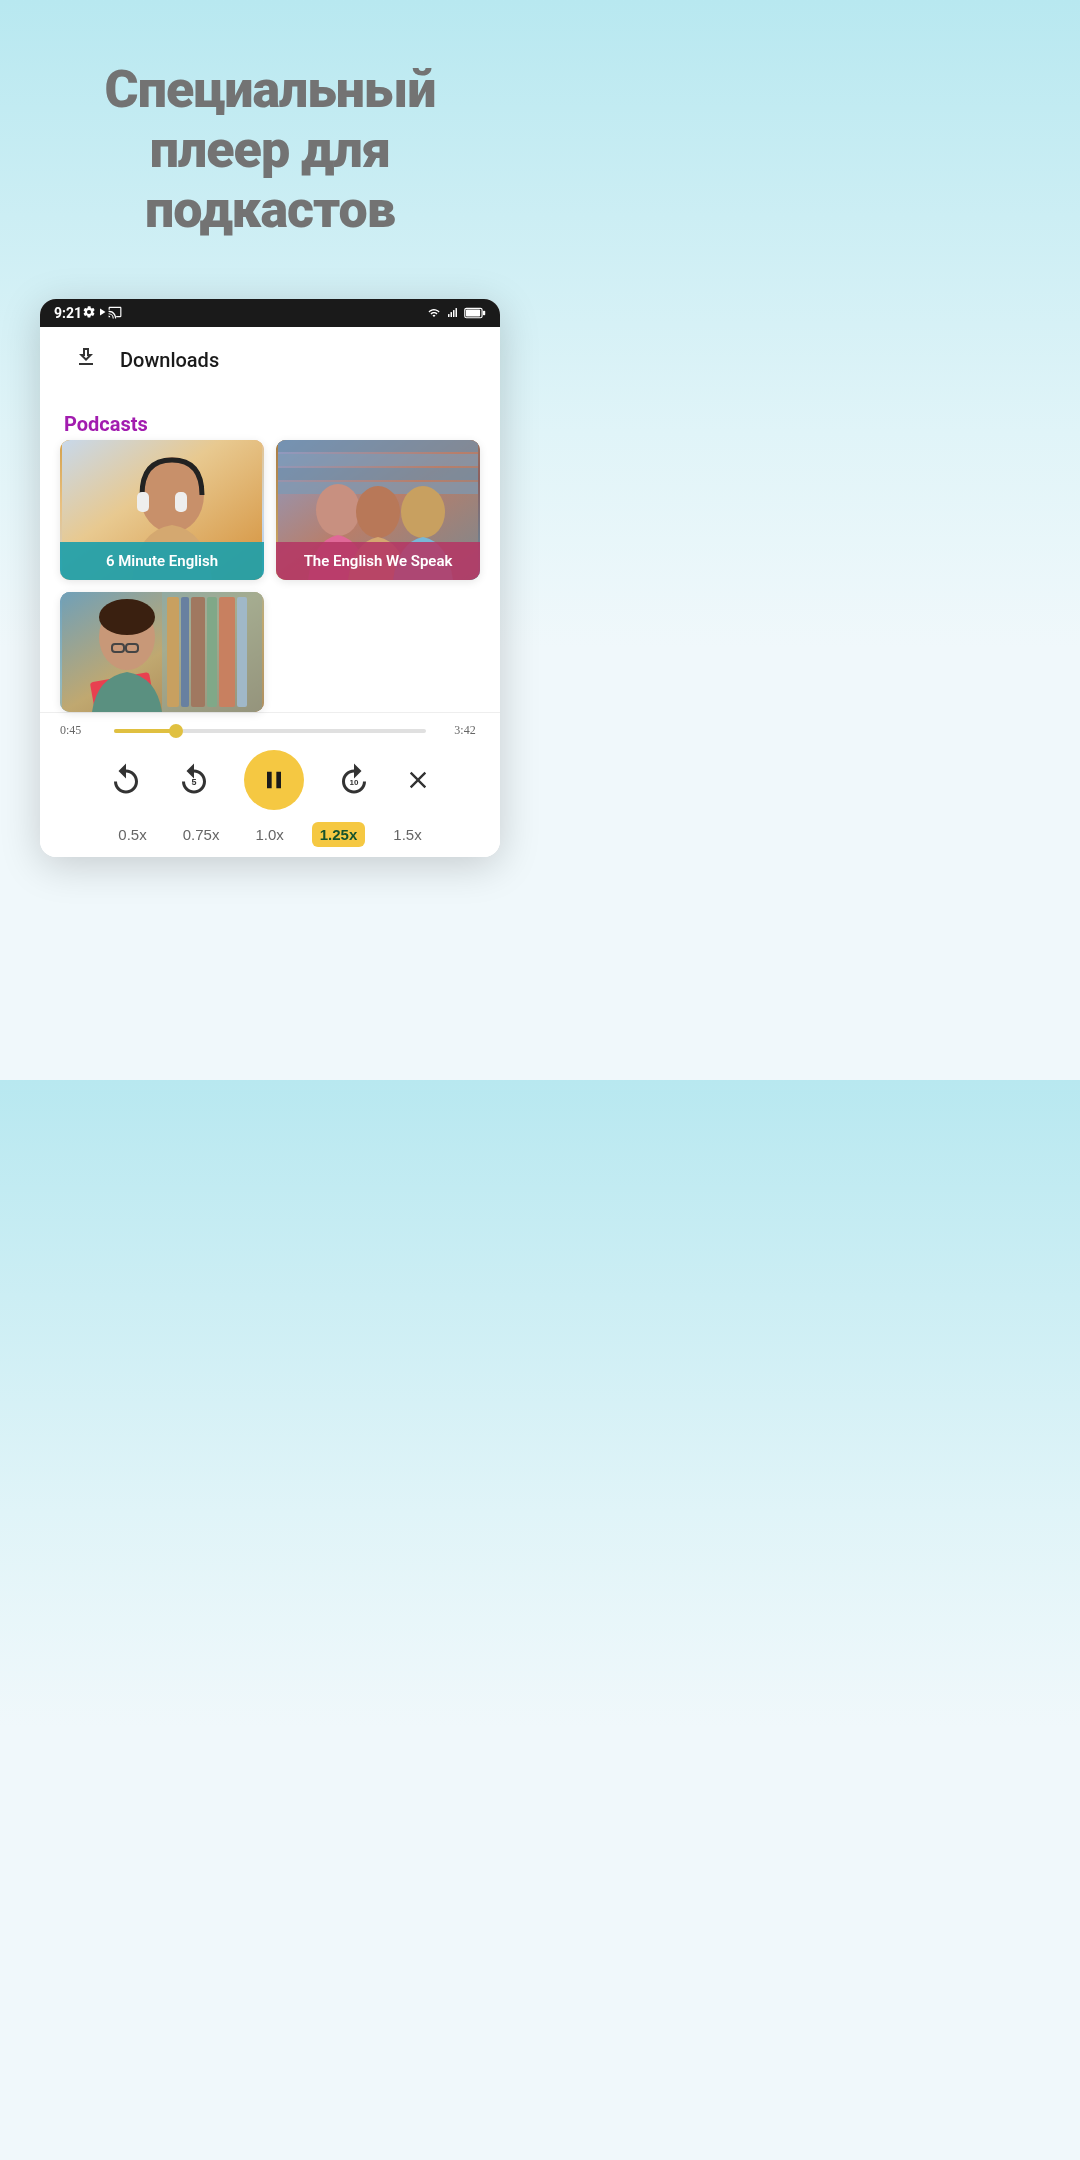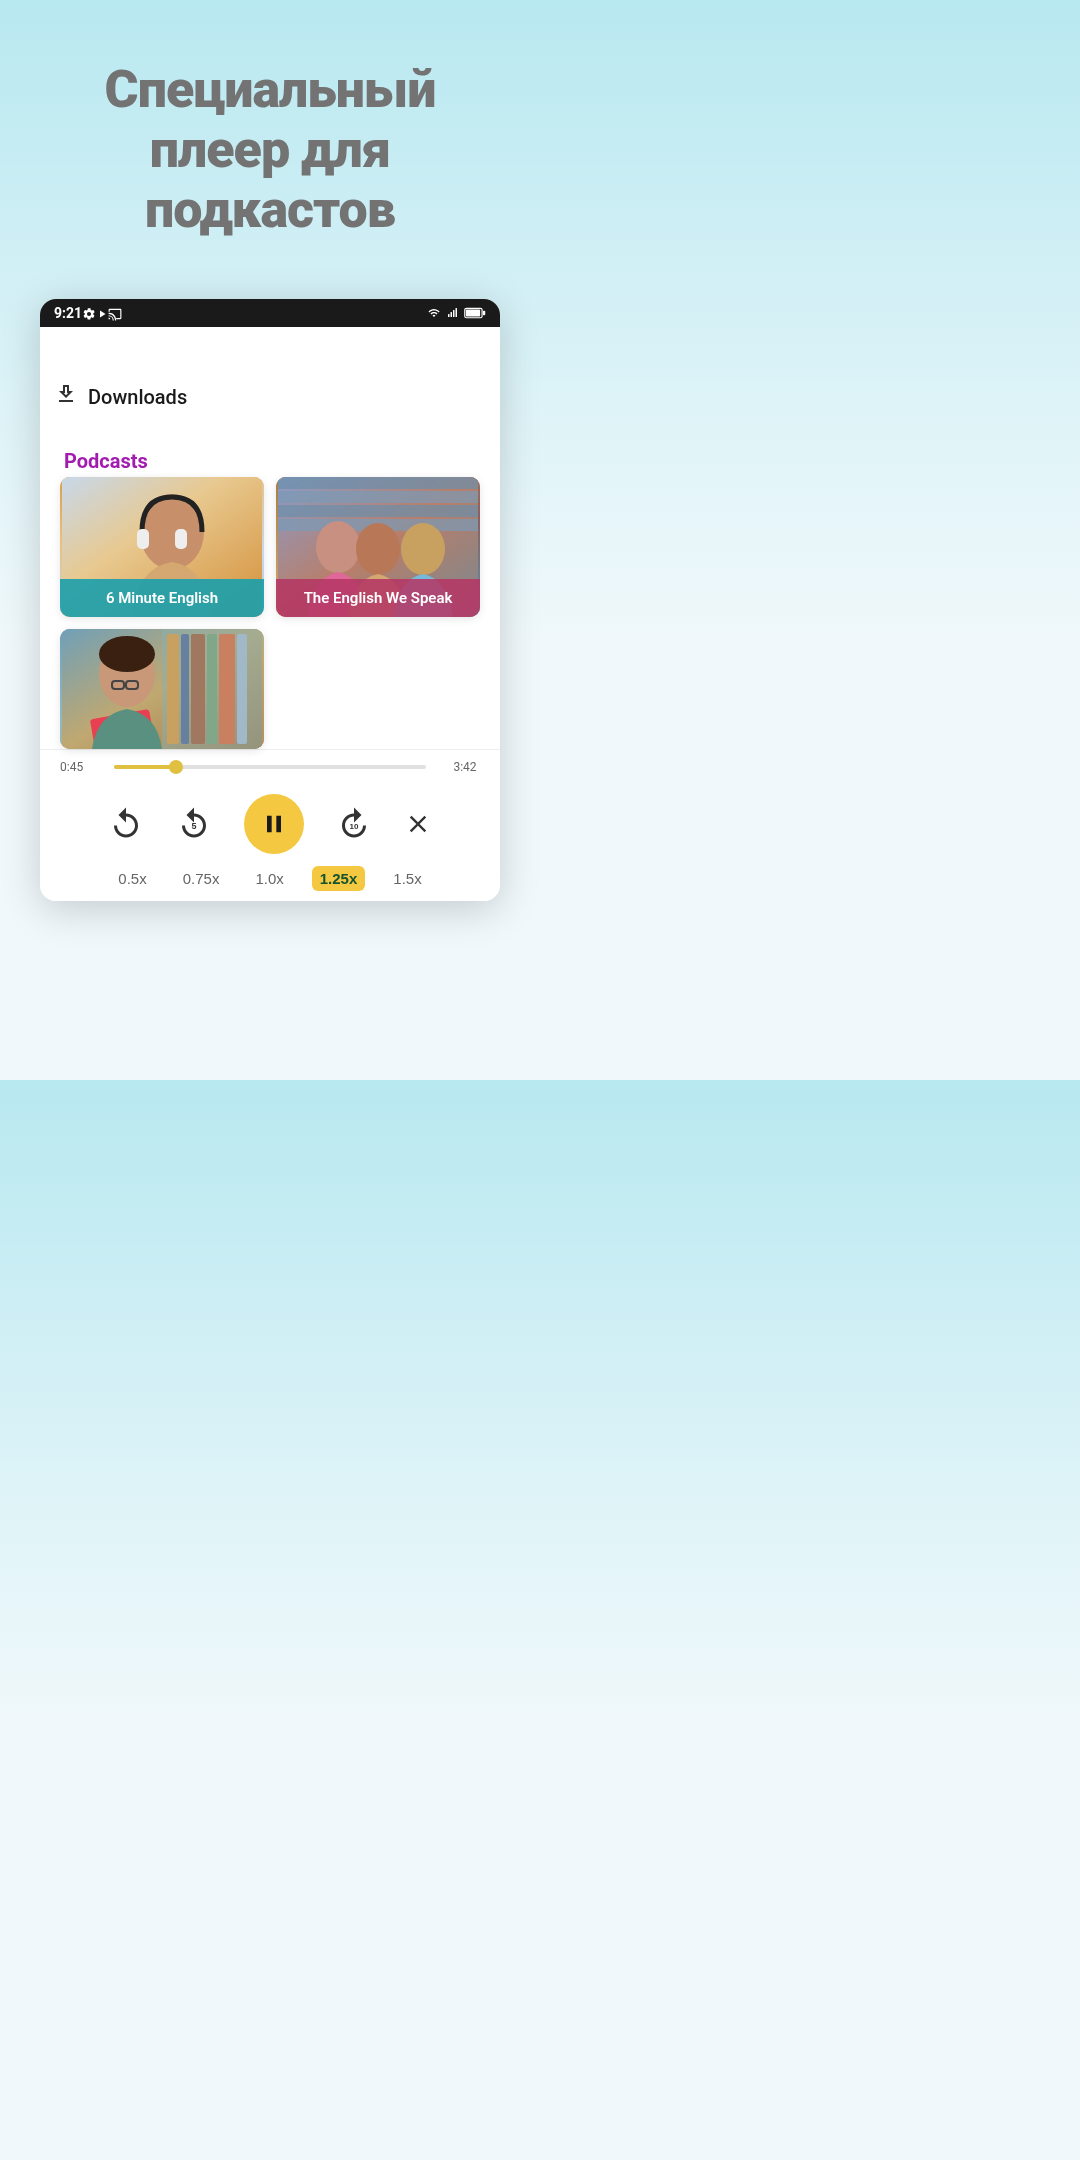--- a/index.html
+++ b/index.html
@@ -41,21 +41,21 @@
       color: #fff;
       font-size: 13px;
       padding: 6px 14px;
       display: flex;
       align-items: center;
       justify-content: space-between;
     }
 
     .status-bar-left {
       display: flex;
-      align-items: flex-end;
+      align-items: flex-start;
     }
 
     .status-bar-right {
       display: flex;
       align-items: center;
       gap: 4px;
     }
 
     .status-time {
       font-weight: 700;
@@ -64,24 +64,23 @@
 
     
     .menu-section {
       background: #fff;
       padding: 0 0 8px;
     }
 
     .menu-item {
       display: flex;
       align-items: center;
-      gap: 8px;
-      padding: 18px 12px;
+      gap: 20px;
+      padding: 18px 32px;
       cursor: pointer;
-      margin-top: 37px;
     }
 
     .menu-icon {
       font-size: 22px;
       color: #333;
       width: 28px;
       text-align: center;
     }
 
     .menu-label {
@@ -200,21 +199,22 @@
     .player-bar {
       background: #fff;
       padding: 10px 20px 10px;
       border-top: 1px solid #eee;
     }
 
     .progress-row {
       display: flex;
       align-items: center;
       gap: 24px;
-      margin-bottom: 20px;
+      margin-bottom: 12px;
+      font-family: Liberation Serif, serif;
     }
 
     .progress-time {
       font-size: 12px;
       color: #666;
       min-width: 30px;
     }
 
     .progress-bar-container {
       flex: 1;

